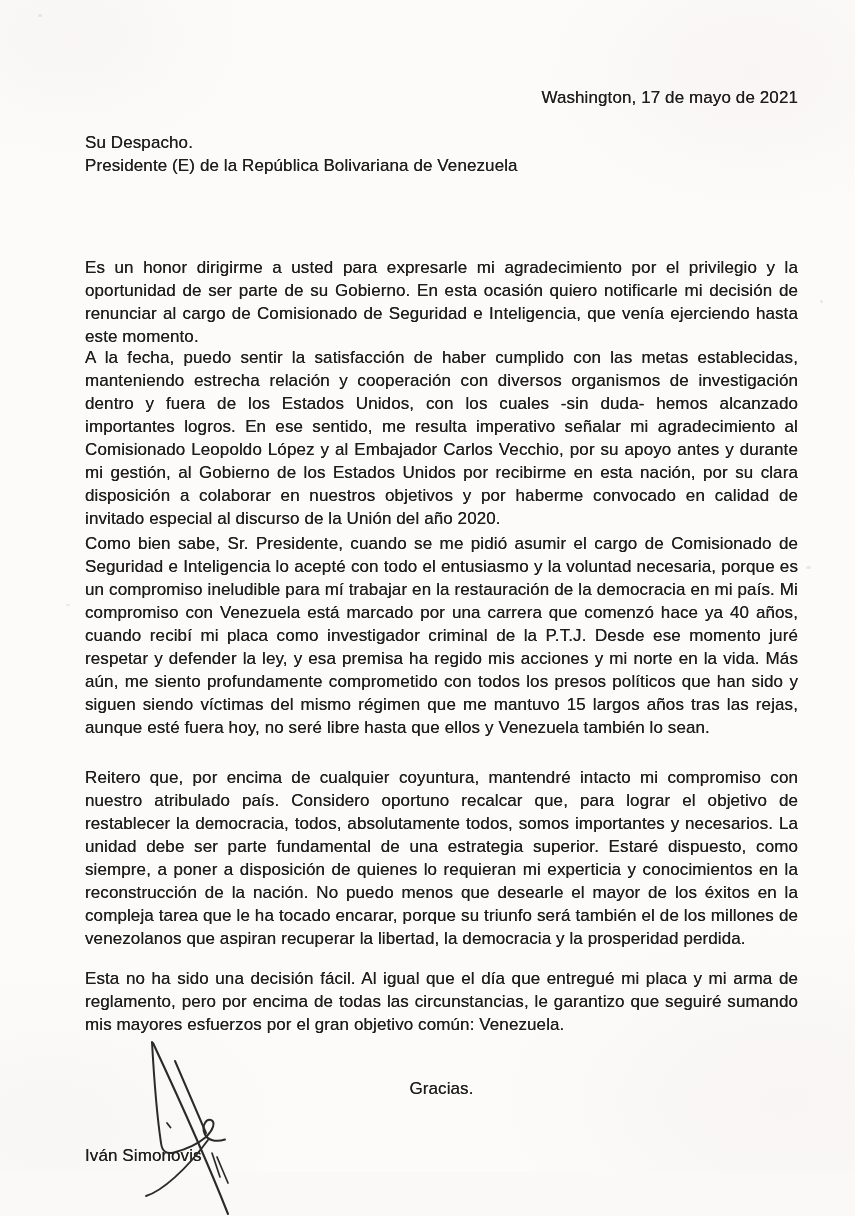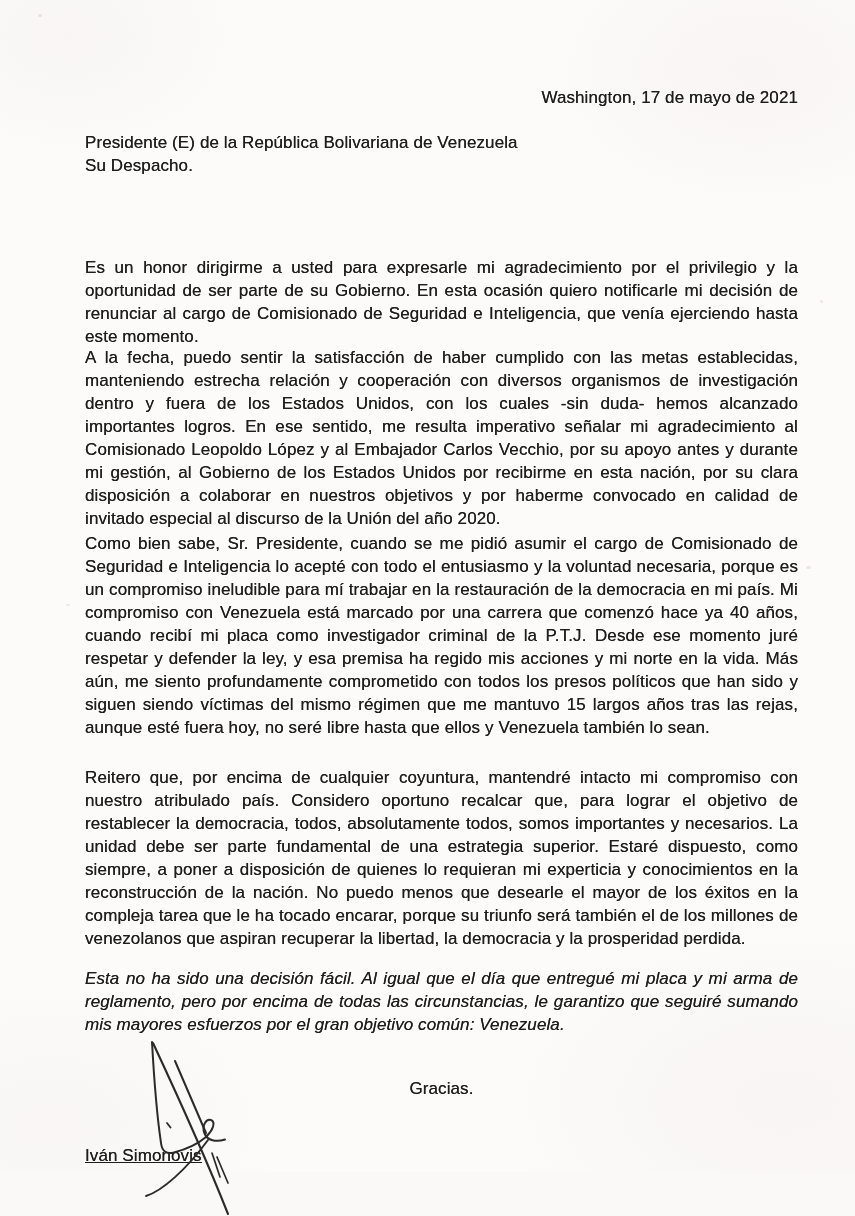--- a/index.html
+++ b/index.html
@@ -39,23 +39,23 @@
     
     text-shadow: 0 0 0.5px rgba(20,20,20,0.85);
   }
   .abs { position: absolute; left: 0; width: 713px; }
   .date-line   { top: 86px;  text-align: right; }
   .recipient   { top: 131px; }
   .para-1      { top: 256px; }
   .para-2      { top: 346px; }
   .para-3      { top: 532px; }
   .para-4      { top: 766px; }
-  .para-5      { top: 967px; font-style: italic; }
+  .para-5      { top: 967px; }
   .closing     { top: 1077px; text-align: center; }
-  .signer      { top: 1144px; text-decoration: underline; }
+  .signer      { top: 1144px; }
   .para {
     margin: 0;
     text-align: justify;
   }
   .recipient .line { white-space: nowrap; }
   .bold { font-weight: bold; }
   .signature-wrap {
     position: absolute;
     left: 130px;
     top: 1030px;
@@ -73,22 +73,22 @@
 </head>
 <body>
 
 <div class="page">
 
   <div class="content">
 
     <div class="line abs date-line">Washington, 17 de mayo de 2021</div>
 
     <div class="abs recipient">
+      <div class="line">Su Despacho.</div>
       <div class="line">Presidente (E) de la República Bolivariana de Venezuela</div>
-      <div class="line">Su Despacho.</div>
     </div>
 
     <p class="para abs para-1">Es un honor dirigirme a usted para expresarle mi agradecimiento por el privilegio y la oportunidad de ser parte de su Gobierno. En esta ocasión quiero notificarle mi decisión de renunciar al cargo de Comisionado de Seguridad e Inteligencia, que venía ejerciendo hasta este momento.</p>
 
     <p class="para abs para-2">A la fecha, puedo sentir la satisfacción de haber cumplido con las metas establecidas, manteniendo estrecha relación y cooperación con diversos organismos de investigación dentro y fuera de los Estados Unidos, con los cuales -sin duda- hemos alcanzado importantes logros. En ese sentido, me resulta imperativo señalar mi agradecimiento al Comisionado Leopoldo López y al Embajador Carlos Vecchio, por su apoyo antes y durante mi gestión, al Gobierno de los Estados Unidos por recibirme en esta nación, por su clara disposición a colaborar en nuestros objetivos y por haberme convocado en calidad de invitado especial al discurso de la Unión del año 2020.</p>
 
     <p class="para abs para-3">Como bien sabe, Sr. Presidente, cuando se me pidió asumir el cargo de Comisionado de Seguridad e Inteligencia lo acepté con todo el entusiasmo y la voluntad necesaria, porque es un compromiso ineludible para mí trabajar en la restauración de la democracia en mi país. Mi compromiso con Venezuela está marcado por una carrera que comenzó hace ya 40 años, cuando recibí mi placa como investigador criminal de la P.T.J. Desde ese momento juré respetar y defender la ley, y esa premisa ha regido mis acciones y mi norte en la vida. Más aún, me siento profundamente comprometido con todos los presos políticos que han sido y siguen siendo víctimas del mismo régimen que me mantuvo 15 largos años tras las rejas, aunque esté fuera hoy, no seré libre hasta que ellos y Venezuela también lo sean.</p>
 
     <p class="para abs para-4">Reitero que, por encima de cualquier coyuntura, mantendré intacto mi compromiso con nuestro atribulado país. Considero oportuno recalcar que, para lograr el objetivo de restablecer la democracia, todos, absolutamente todos, somos importantes y necesarios. La unidad debe ser parte fundamental de una estrategia superior. Estaré dispuesto, como siempre, a poner a disposición de quienes lo requieran mi experticia y conocimientos en la reconstrucción de la nación. No puedo menos que desearle el mayor de los éxitos en la compleja tarea que le ha tocado encarar, porque su triunfo será también el de los millones de venezolanos que aspiran recuperar la libertad, la democracia y la prosperidad perdida.</p>
 

